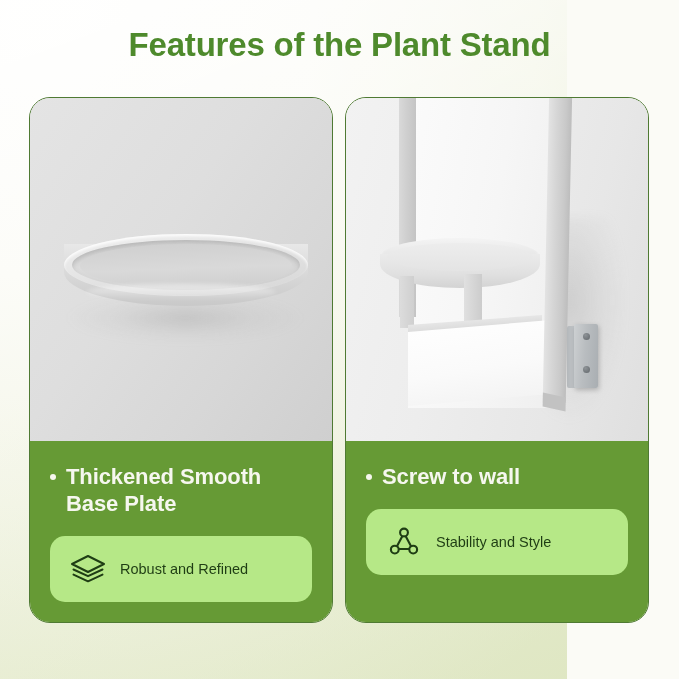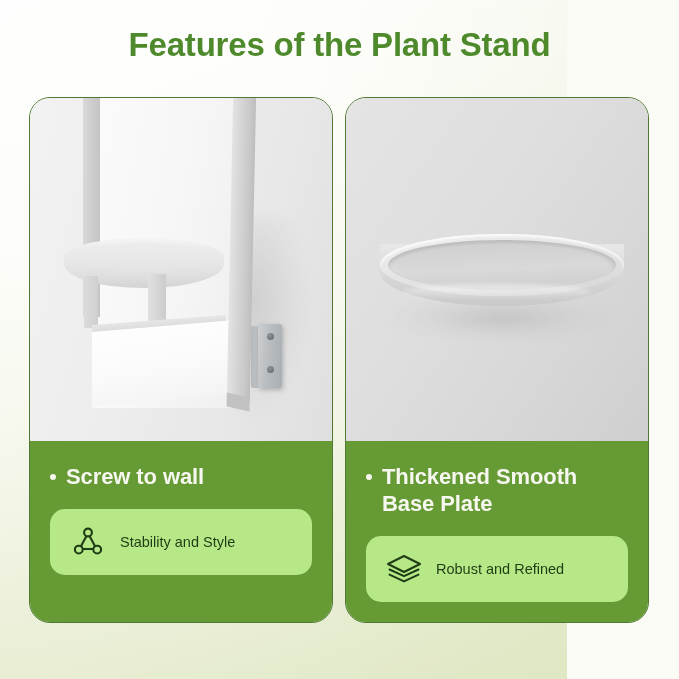--- a/index.html
+++ b/index.html
@@ -296,20 +296,53 @@
   }
 </style>
 </head>
 <body>
 
 <div class="page">
 
   <div class="title">Features of the Plant Stand</div>
 
   <div class="cards">
+
+    <div class="card">
+
+      <div class="photo photo-right">
+        <div class="plate-shadow"></div>
+        <div class="plate-side"></div>
+        <div class="plate-top"></div>
+        <div class="plate-rim"></div>
+        <div class="plate-well"></div>
+        <div class="plate-hl"></div>
+      </div>
+
+      <div class="info">
+        <div class="headline">
+          <span class="bullet-dot"></span>
+          <span>
+            <span>Thickened Smooth</span><br>
+            <span>Base Plate</span>
+          </span>
+        </div>
+
+        <div class="pill">
+          <span class="pill-icon">
+            <svg width="38" height="34" viewBox="0 0 38 34" fill="none">
+              <path d="M19 4 L35 12 L19 20 L3 12 Z" stroke="#1f3d14" stroke-width="2" stroke-linejoin="round" fill="none"></path>
+              <path d="M4.5 17.5 L19 24.2 L33.5 17.5" stroke="#1f3d14" stroke-width="2" stroke-linejoin="round" stroke-linecap="round" fill="none"></path>
+              <path d="M4.5 22.6 L19 29.3 L33.5 22.6" stroke="#1f3d14" stroke-width="2" stroke-linejoin="round" stroke-linecap="round" fill="none"></path>
+            </svg>
+          </span>
+          <span class="pill-label">Robust and Refined</span>
+        </div>
+      </div>
+    </div>
 
     <div class="card">
 
       <div class="photo photo-left">
         <div class="wall-shadow"></div>
         <div class="panel"></div>
         <div class="post-left"></div>
         <div class="tray"></div>
         <div class="tray-body"></div>
         <div class="tray-inner"></div>
@@ -335,47 +368,14 @@
               <circle cx="18" cy="8.5" r="3.9" fill="#b6e887" stroke="#1f3d14" stroke-width="2.1"></circle>
               <circle cx="8.8" cy="25.6" r="3.9" fill="#b6e887" stroke="#1f3d14" stroke-width="2.1"></circle>
               <circle cx="27.2" cy="25.6" r="3.9" fill="#b6e887" stroke="#1f3d14" stroke-width="2.1"></circle>
             </svg>
           </span>
           <span class="pill-label">Stability and Style</span>
         </div>
       </div>
     </div>
 
-    <div class="card">
-
-      <div class="photo photo-right">
-        <div class="plate-shadow"></div>
-        <div class="plate-side"></div>
-        <div class="plate-top"></div>
-        <div class="plate-rim"></div>
-        <div class="plate-well"></div>
-        <div class="plate-hl"></div>
-      </div>
-
-      <div class="info">
-        <div class="headline">
-          <span class="bullet-dot"></span>
-          <span>
-            <span>Thickened Smooth</span><br>
-            <span>Base Plate</span>
-          </span>
-        </div>
-
-        <div class="pill">
-          <span class="pill-icon">
-            <svg width="38" height="34" viewBox="0 0 38 34" fill="none">
-              <path d="M19 4 L35 12 L19 20 L3 12 Z" stroke="#1f3d14" stroke-width="2" stroke-linejoin="round" fill="none"></path>
-              <path d="M4.5 17.5 L19 24.2 L33.5 17.5" stroke="#1f3d14" stroke-width="2" stroke-linejoin="round" stroke-linecap="round" fill="none"></path>
-              <path d="M4.5 22.6 L19 29.3 L33.5 22.6" stroke="#1f3d14" stroke-width="2" stroke-linejoin="round" stroke-linecap="round" fill="none"></path>
-            </svg>
-          </span>
-          <span class="pill-label">Robust and Refined</span>
-        </div>
-      </div>
-    </div>
-
   </div>
 </div>
 
 </body></html>

